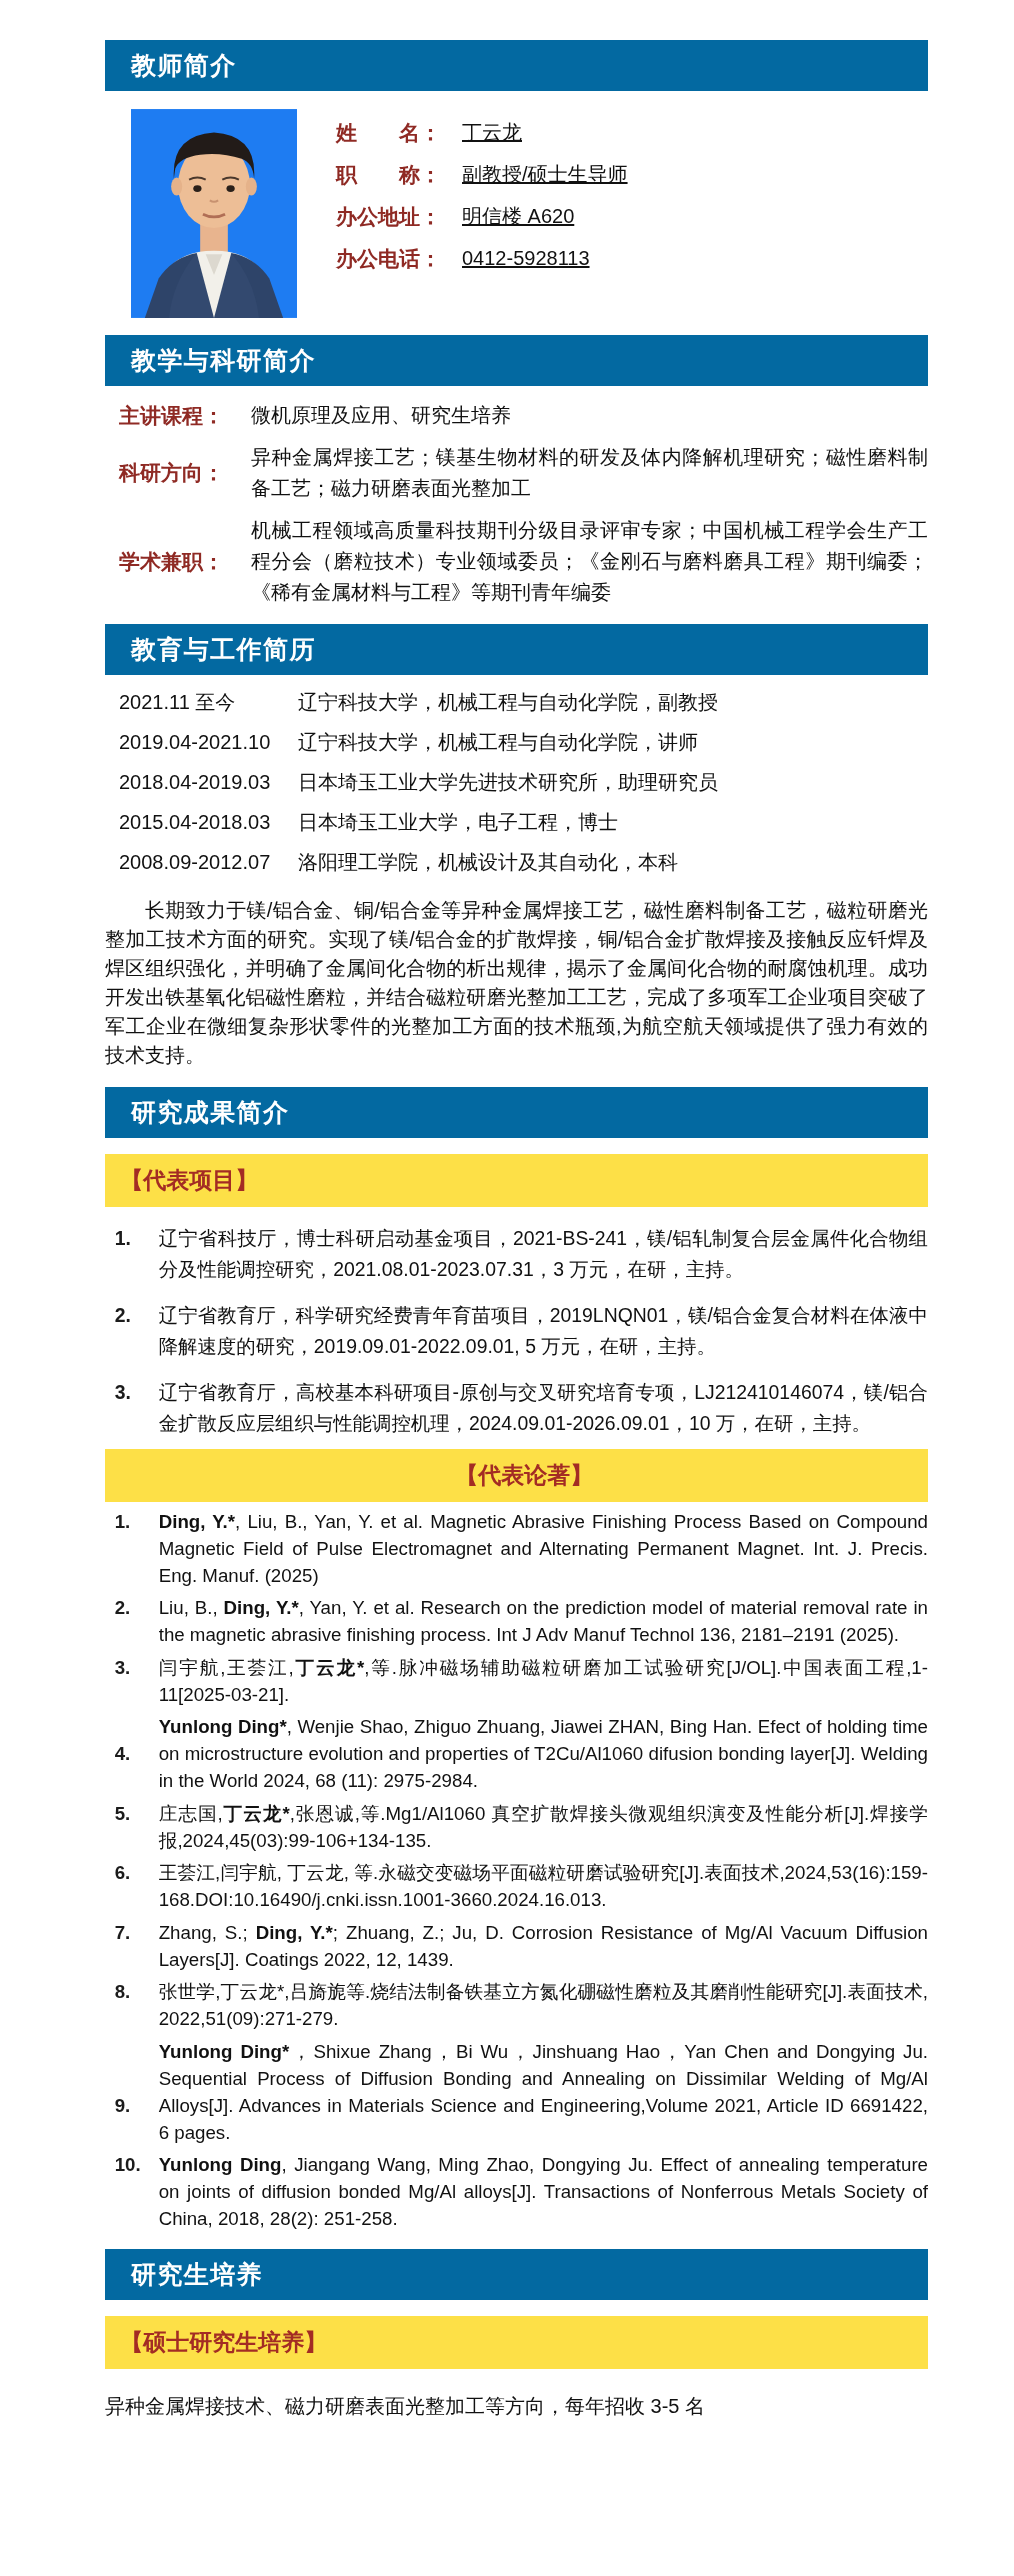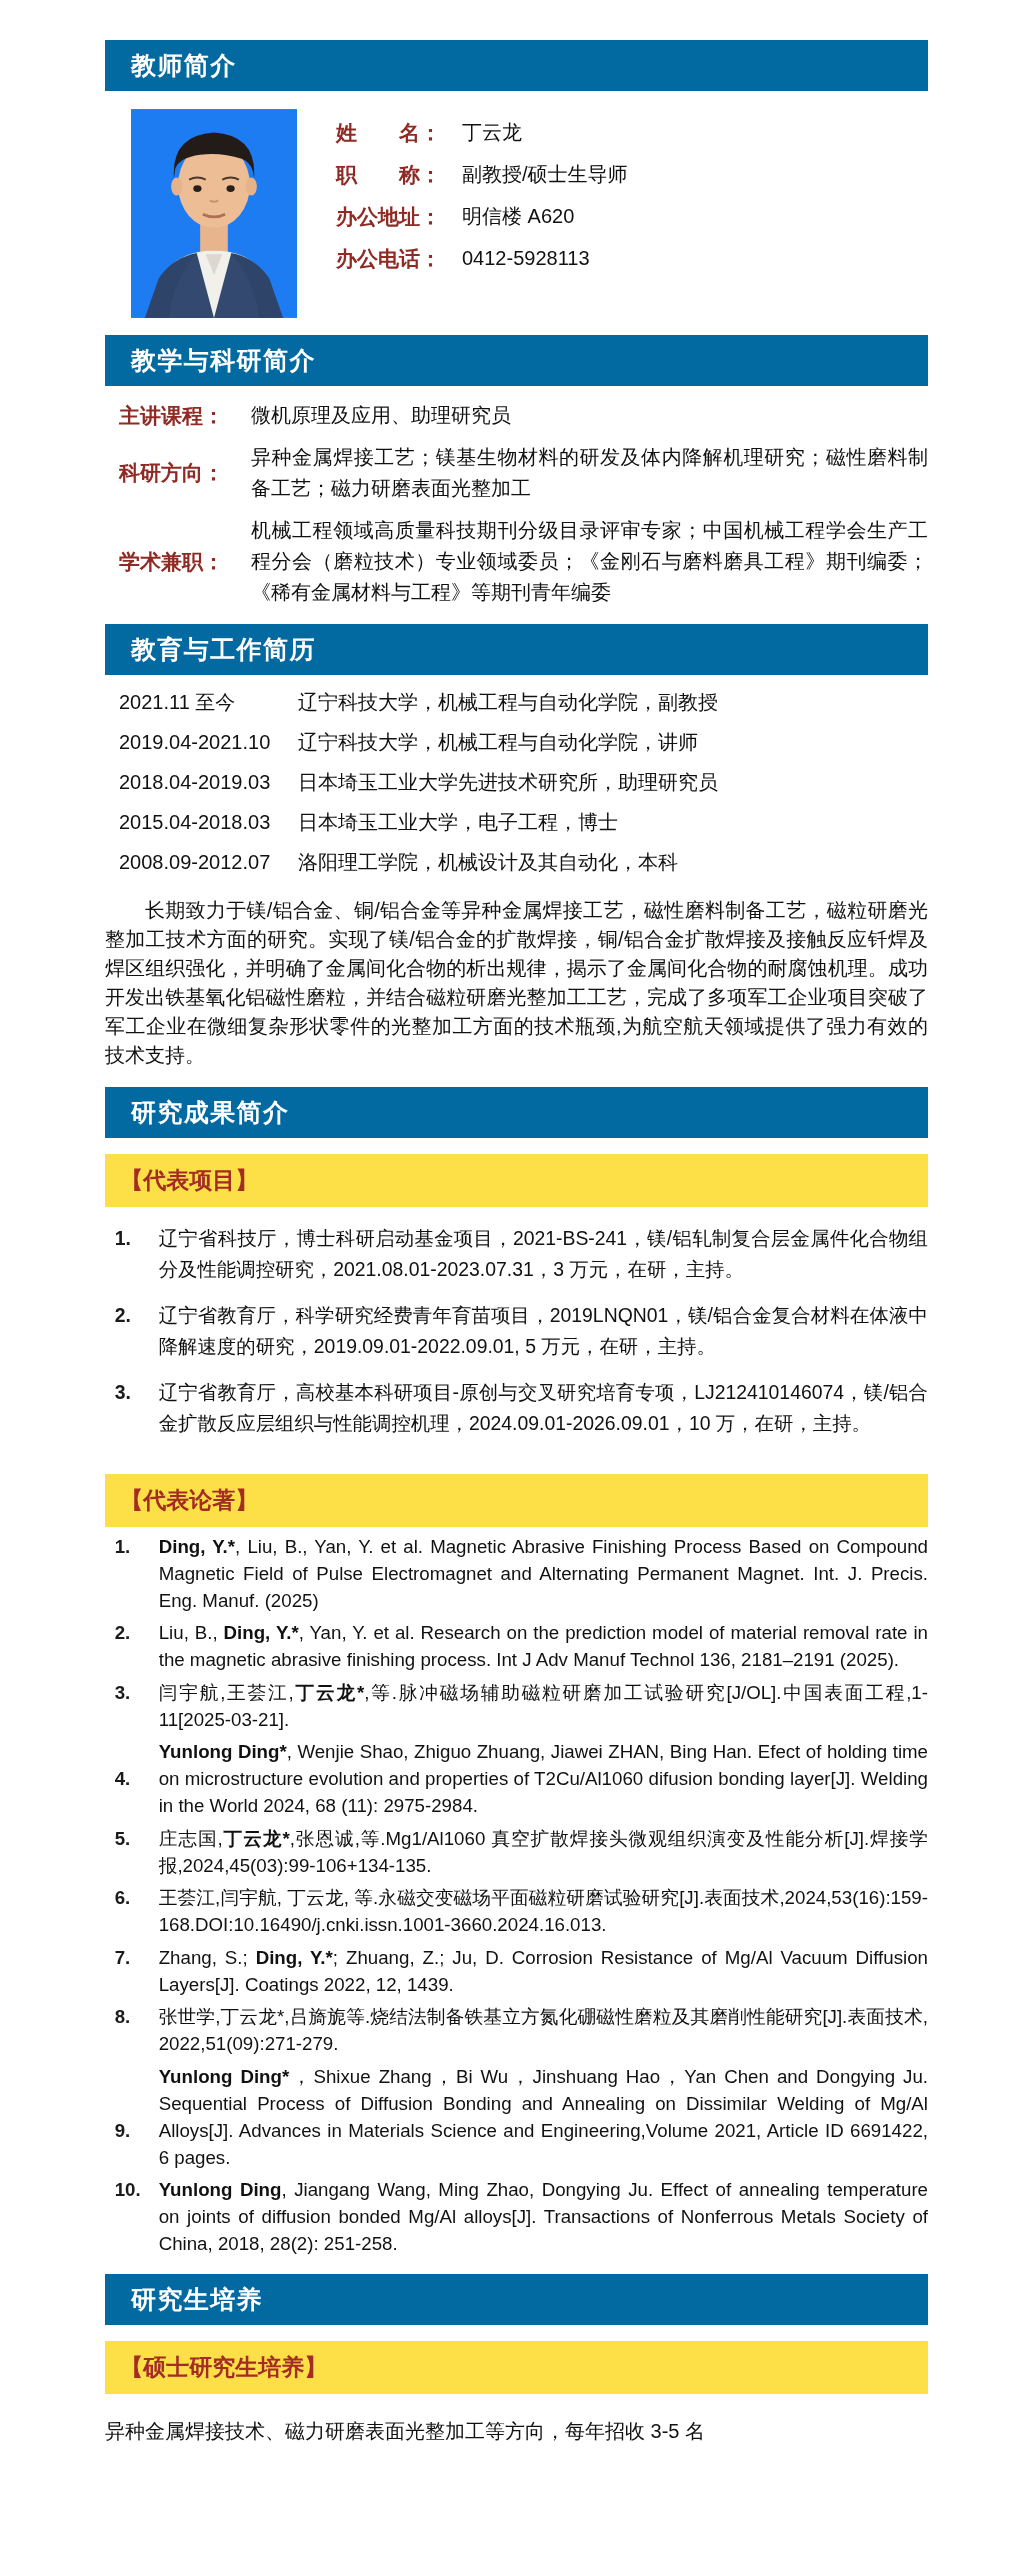--- a/index.html
+++ b/index.html
@@ -14,37 +14,37 @@
     padding:9px 0 9px 26px;letter-spacing:1.4px;margin-top:16.6px;
   }
   .banner.first{margin-top:0;}
   
   .profile{display:flex;margin-top:18px;padding-left:26px;}
   .photo{width:166px;height:209px;flex:none;display:block;}
   .fields{margin-left:39px;padding-top:2.8px;}
   .field{display:flex;align-items:center;height:42px;font-size:21px;}
   .lab{color:#8F2A24;font-weight:bold;}
   .field .lab{margin-right:21px;}
-  .field .val{font-size:20px;color:#111;}
+  .field .val{font-size:20px;color:#111;text-decoration:underline;}
   
   .trow{display:flex;margin-top:11px;padding-left:14px;font-size:20px;line-height:31px;}
   .trow.firstrow{margin-top:14px;}
   .trow .lab{width:132px;flex:none;align-self:center;font-size:21px;}
   .trow .txt{flex:1;text-align:justify;color:#111;}
   
   .timeline{margin-top:7px;}
   .tl-row{display:flex;align-items:center;height:40px;padding-left:14px;font-size:20px;color:#111;}
   .tl-period{width:179px;flex:none;}
   .tl-detail{flex:1;}
   
   .para{margin-top:14px;font-size:20px;line-height:29px;text-align:justify;text-indent:2em;color:#111;}
   
   .band{background:#fde047;margin-top:16.6px;padding:11px 0 11px 15.3px;
         font-size:23px;font-weight:bold;color:#A32C24;}
-  .band.spaced{margin-top:35px;}
+  .band.spaced{margin-top:10px;text-align:center;}
   
   .pitem{display:flex;margin-top:15.3px;font-size:19.4px;line-height:31px;}
   .pitem .no{width:44px;flex:none;font-weight:bold;padding-left:9.7px;}
   .pitem .tx{flex:1;text-align:justify;color:#111;}
   
   .publist{margin-top:4.2px;}
   .pub{display:flex;margin-top:5.5px;font-size:18.7px;line-height:27px;}
   .pub .no{width:44px;flex:none;font-weight:bold;padding-left:9.7px;}
   .pub .tx{flex:1;text-align:justify;color:#111;}
   .pub .no.off1{margin-top:27px;}
@@ -106,21 +106,21 @@
         <span class="lab">办公电话：</span>
         <span class="val">0412-5928113</span>
       </div>
     </div>
   </div>
 
   <div class="banner">教学与科研简介</div>
 
   <div class="trow firstrow">
     <span class="lab">主讲课程：</span>
-    <span class="txt">微机原理及应用、助理研究员</span>
+    <span class="txt">微机原理及应用、研究生培养</span>
   </div>
   <div class="trow">
     <span class="lab">科研方向：</span>
     <span class="txt">异种金属焊接工艺；镁基生物材料的研发及体内降解机理研究；磁性磨料制备工艺；磁力研磨表面光整加工</span>
   </div>
   <div class="trow">
     <span class="lab">学术兼职：</span>
     <span class="txt">机械工程领域高质量科技期刊分级目录评审专家；中国机械工程学会生产工程分会（磨粒技术）专业领域委员；《金刚石与磨料磨具工程》期刊编委；《稀有金属材料与工程》等期刊青年编委</span>
   </div>
 

